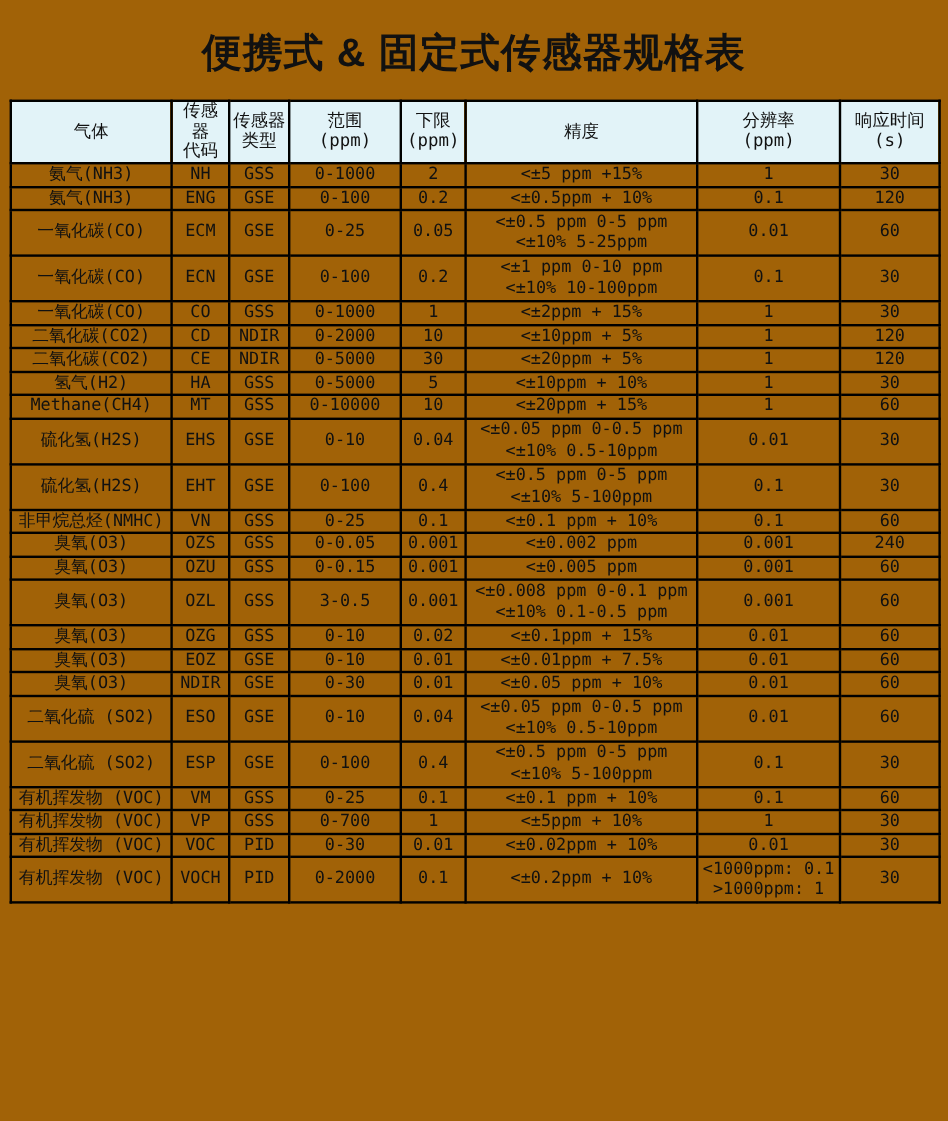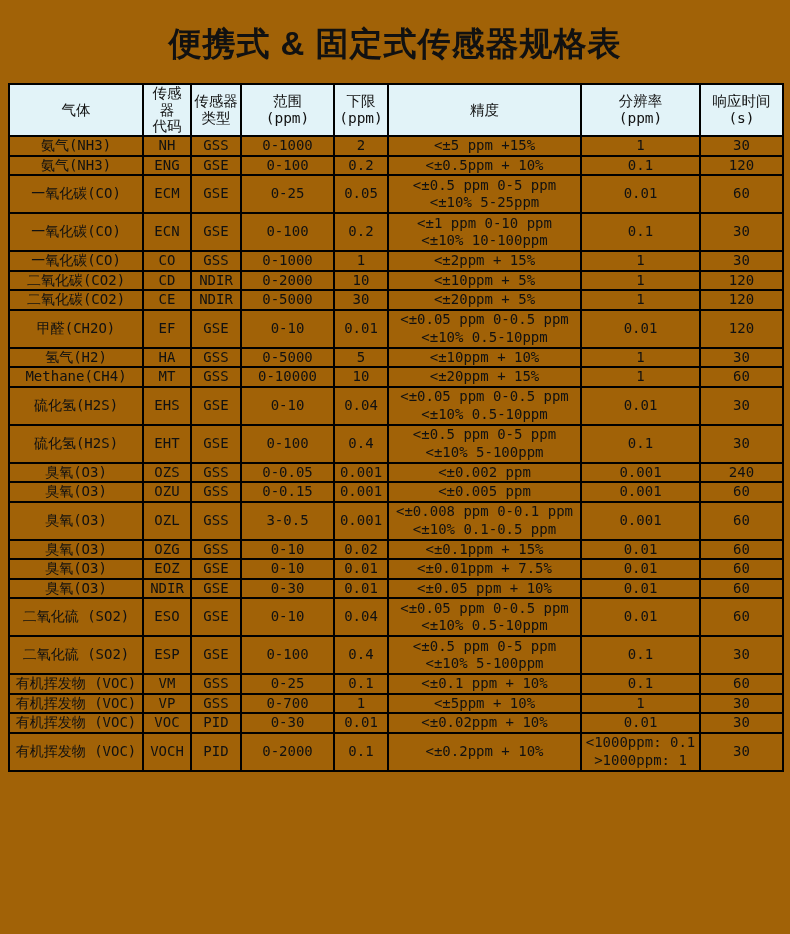--- a/index.html
+++ b/index.html
@@ -165,31 +165,20 @@
     <td class="c-code">CE</td>
     <td class="c-type">NDIR</td>
     <td class="c-range">0-5000</td>
     <td class="c-limit">30</td>
     <td class="c-accuracy">&lt;±20ppm + 5%</td>
     <td class="c-resolution">1</td>
     <td class="c-response">120</td>
   </tr>
 
 
-  <tr class="tall">
-    <td class="c-gas">甲醛(CH2O)</td>
-    <td class="c-code">EF</td>
-    <td class="c-type">GSE</td>
-    <td class="c-range">0-10</td>
-    <td class="c-limit">0.01</td>
-    <td class="c-accuracy">&lt;±0.05 ppm 0-0.5 ppm
-&lt;±10% 0.5-10ppm</td>
-    <td class="c-resolution">0.01</td>
-    <td class="c-response">120</td>
-  </tr>
 
   <tr class="single">
     <td class="c-gas">氢气(H2)</td>
     <td class="c-code">HA</td>
     <td class="c-type">GSS</td>
     <td class="c-range">0-5000</td>
     <td class="c-limit">5</td>
     <td class="c-accuracy">&lt;±10ppm + 10%</td>
     <td class="c-resolution">1</td>
     <td class="c-response">30</td>
@@ -224,20 +213,30 @@
     <td class="c-type">GSE</td>
     <td class="c-range">0-100</td>
     <td class="c-limit">0.4</td>
     <td class="c-accuracy">&lt;±0.5 ppm 0-5 ppm
 &lt;±10% 5-100ppm</td>
     <td class="c-resolution">0.1</td>
     <td class="c-response">30</td>
   </tr>
 
 
+  <tr class="single">
+    <td class="c-gas">非甲烷总烃(NMHC)</td>
+    <td class="c-code">VN</td>
+    <td class="c-type">GSS</td>
+    <td class="c-range">0-25</td>
+    <td class="c-limit">0.1</td>
+    <td class="c-accuracy">&lt;±0.1 ppm + 10%</td>
+    <td class="c-resolution">0.1</td>
+    <td class="c-response">60</td>
+  </tr>
 
   <tr class="single">
     <td class="c-gas">臭氧(O3)</td>
     <td class="c-code">OZS</td>
     <td class="c-type">GSS</td>
     <td class="c-range">0-0.05</td>
     <td class="c-limit">0.001</td>
     <td class="c-accuracy">&lt;±0.002 ppm</td>
     <td class="c-resolution">0.001</td>
     <td class="c-response">240</td>

